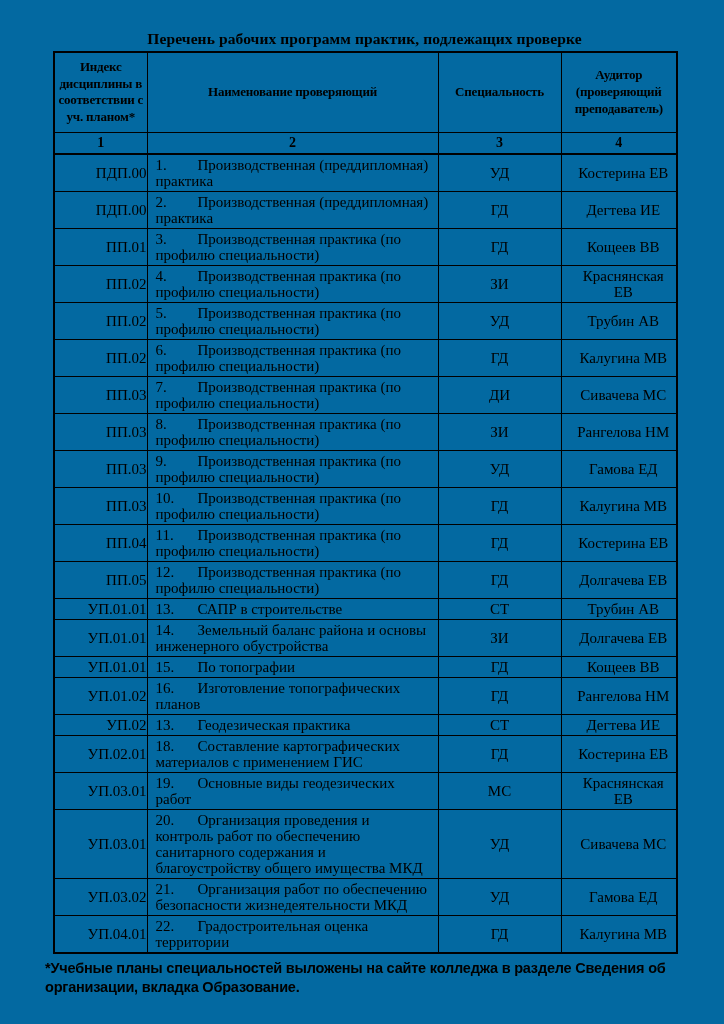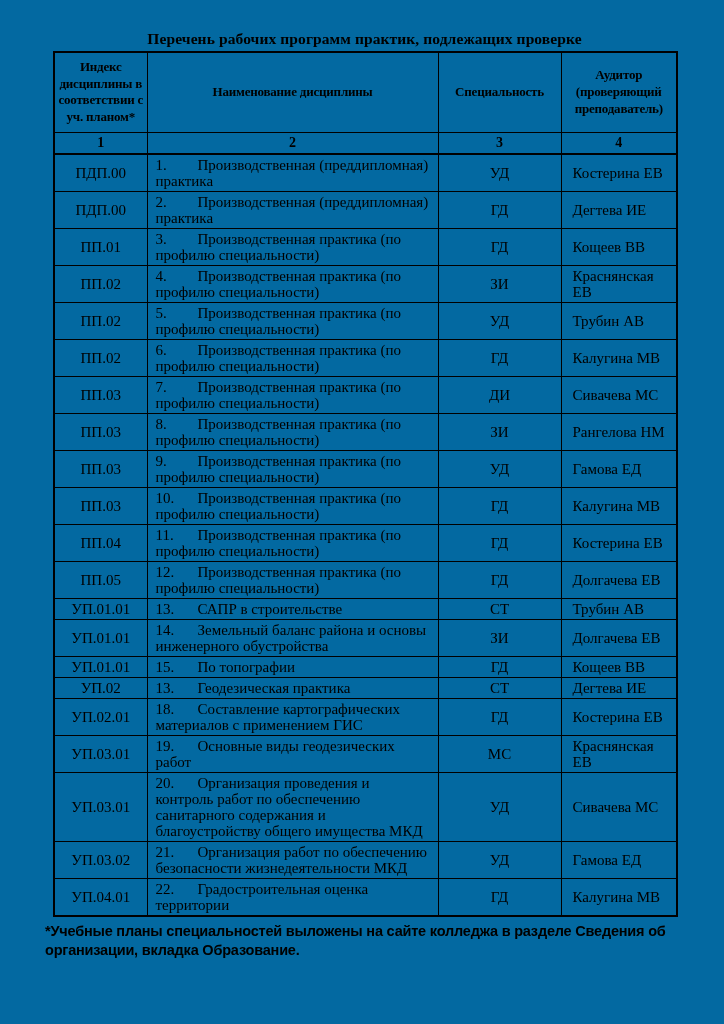--- a/index.html
+++ b/index.html
@@ -46,24 +46,24 @@
     text-align: center;
     padding: 2px;
     border-bottom: 2px solid #000;
   }
   td {
     font-size: 15px;
     line-height: 16px;
     vertical-align: middle;
     padding: 2px 0;
   }
-  td.c1 { text-align: center; }
+  td.c1 { text-align: right; }
   td.c2 { padding: 2px 8px 2px 8px; }
   td.c3 { text-align: center; margin-left: 20px; }
-  td.c4 { padding-left: 11px; padding-right: 2px; }
+  td.c4 { padding-left: 11px; padding-right: 2px; text-align: center; }
   .num { display: inline-block; width: 42px; }
   .footnote {
     font-family: "Liberation Sans", sans-serif;
     font-weight: bold;
     font-size: 14.5px;
     line-height: 1.32;
     letter-spacing: -0.2px;
     margin: 5px 0 0 -8px;
     width: 631px;
   }
@@ -78,21 +78,21 @@
   <table class="programs">
     <colgroup>
       <col style="width:93px">
       <col style="width:291px">
       <col style="width:123px">
       <col style="width:116px">
     </colgroup>
     <thead>
       <tr class="head">
         <th>Индекс дисциплины в соответствии с уч. планом*</th>
-        <th>Наименование дисциплины</th>
+        <th>Наименование проверяющий</th>
         <th>Специальность</th>
         <th>Аудитор (проверяющий преподаватель)</th>
       </tr>
       <tr class="nums">
         <th>1</th>
         <th>2</th>
         <th>3</th>
         <th>4</th>
       </tr>
     </thead>
@@ -181,20 +181,26 @@
     <td class="c3">ЗИ</td>
     <td class="c4">Долгачева ЕВ</td>
   </tr>
         <tr>
     <td class="c1">УП.01.01</td>
     <td class="c2"><span class="num">15.</span><span>По топографии</span></td>
     <td class="c3">ГД</td>
     <td class="c4">Кощеев ВВ</td>
   </tr>
         <tr>
+    <td class="c1">УП.01.02</td>
+    <td class="c2"><span class="num">16.</span><span>Изготовление топографических планов</span></td>
+    <td class="c3">ГД</td>
+    <td class="c4">Рангелова НМ</td>
+  </tr>
+        <tr>
     <td class="c1">УП.02</td>
     <td class="c2"><span class="num">13.</span><span>Геодезическая практика</span></td>
     <td class="c3">СТ</td>
     <td class="c4">Дегтева ИЕ</td>
   </tr>
         <tr>
     <td class="c1">УП.02.01</td>
     <td class="c2"><span class="num">18.</span><span>Составление картографических материалов с применением ГИС</span></td>
     <td class="c3">ГД</td>
     <td class="c4">Костерина ЕВ</td>

